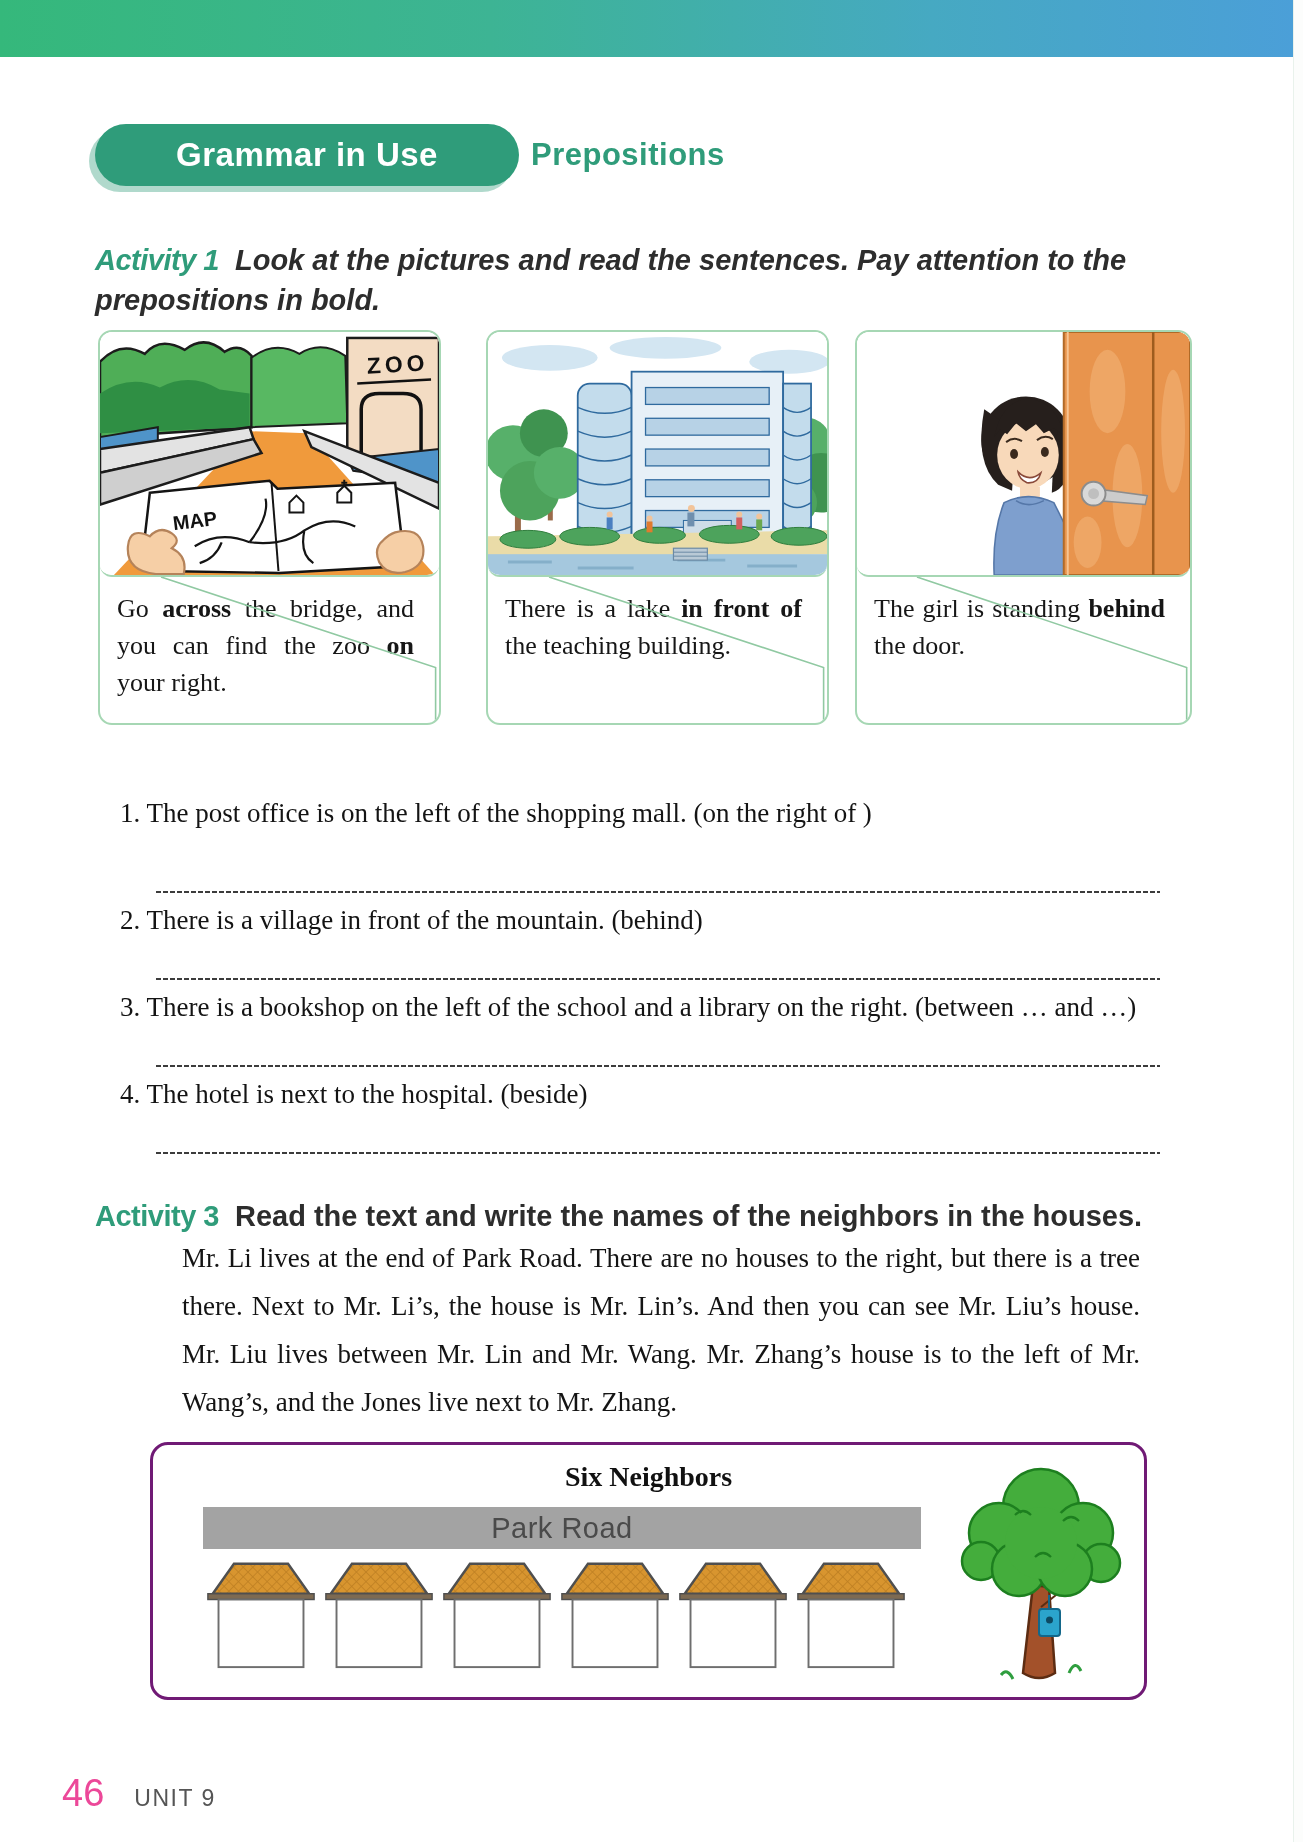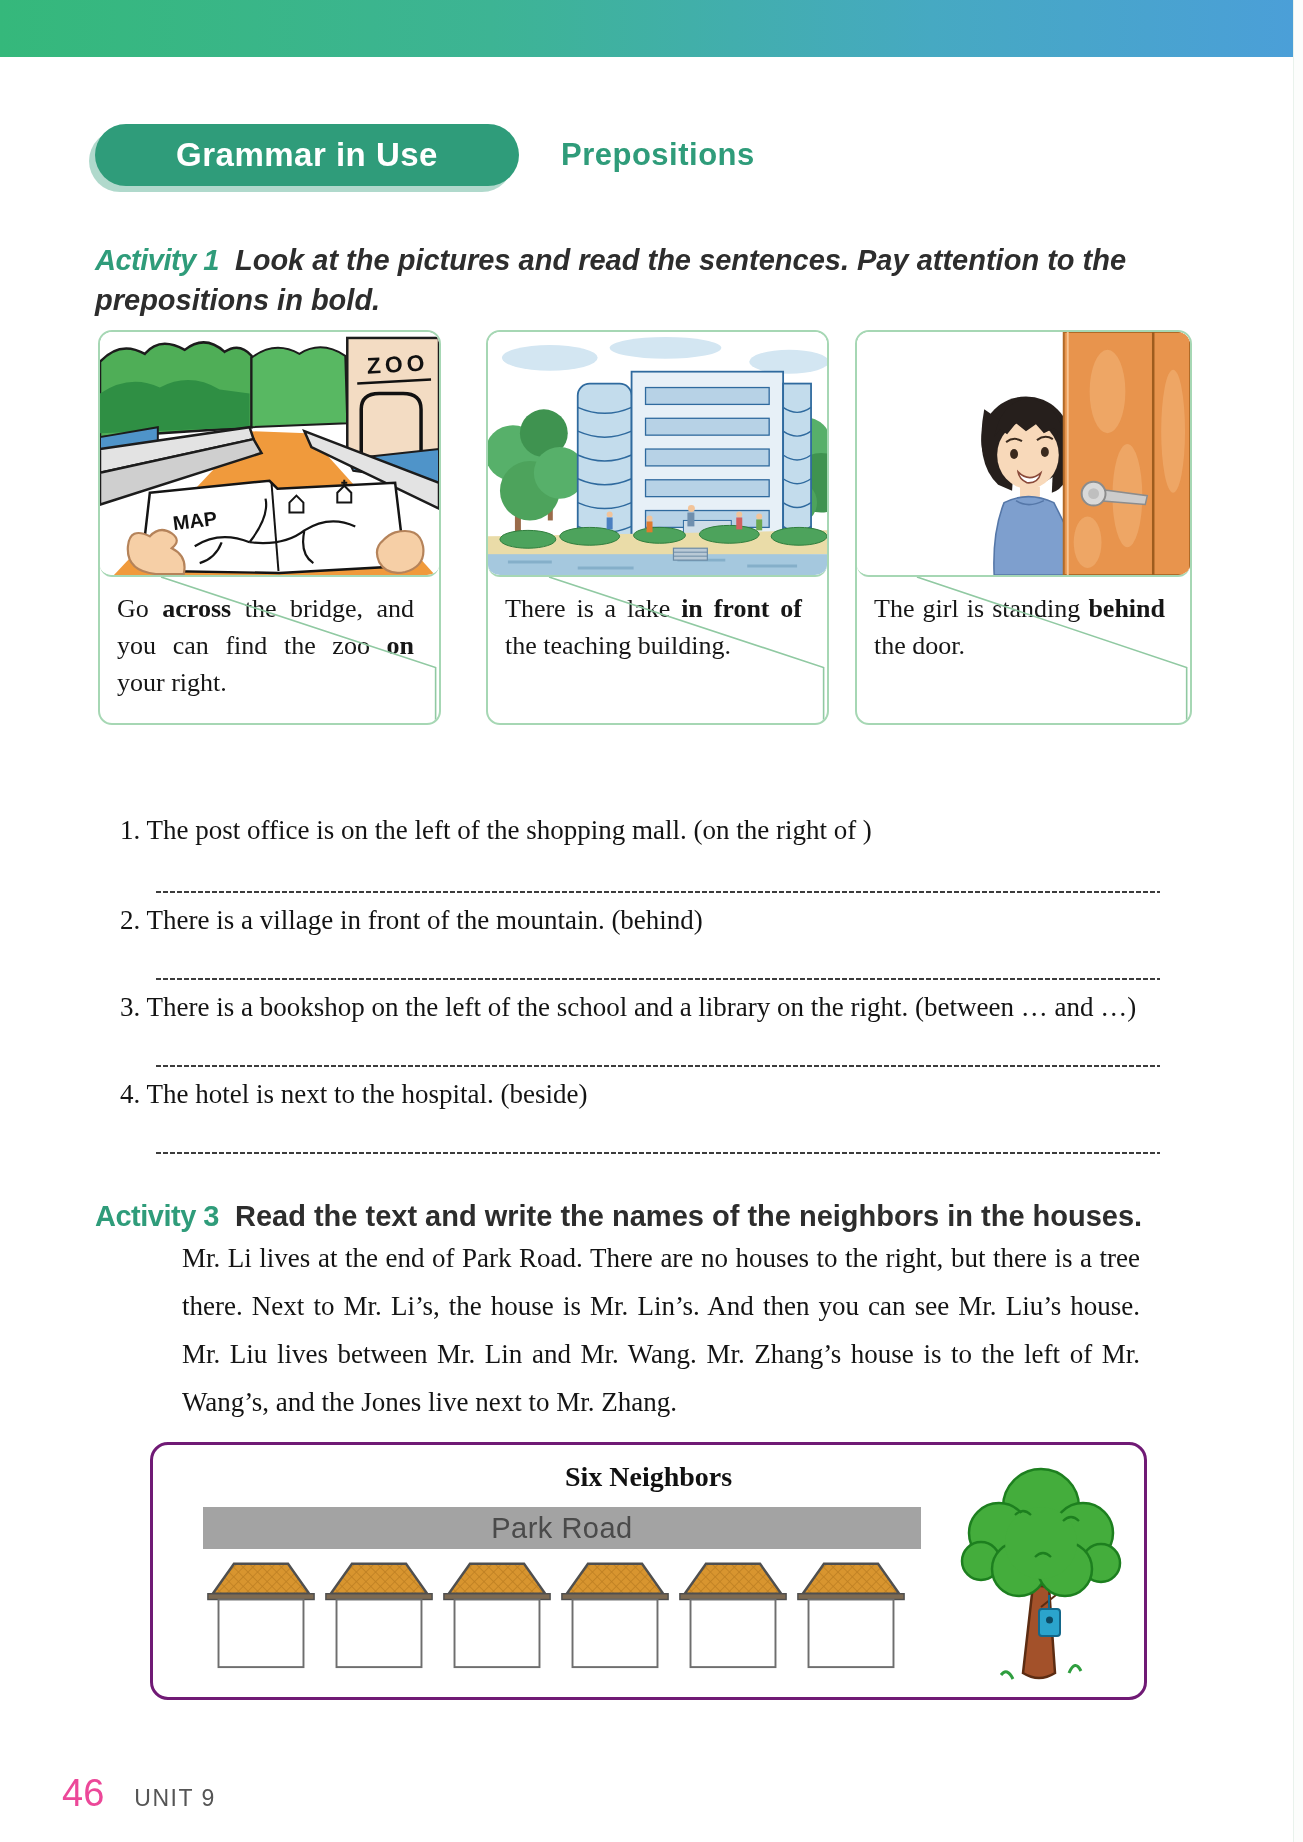--- a/index.html
+++ b/index.html
@@ -8,21 +8,21 @@
   .topbar{position:absolute;left:0;top:0;width:1294px;height:57px;
           background:linear-gradient(90deg,#35b87b 0%,#3db494 38%,#46a9c2 72%,#4b9fd8 100%);}
   .page-edge{position:absolute;right:0;top:0;width:9px;height:100%;background:#fcfdfc;border-left:1px solid #e9f2ec;}
 
   
   .badge-row{position:absolute;left:95px;top:124px;display:flex;align-items:center;}
   .badge{width:424px;height:62px;background:#2f9c7a;border-radius:32px;
          box-shadow:-6px 6px 0 rgba(47,156,122,.38);
          display:flex;align-items:center;justify-content:center;text-align:right;}
   .badge span{color:#ffffff;font-size:33px;font-weight:bold;letter-spacing:.5px;}
-  .topic{margin-left:42px;color:#2f9c7a;font-size:31px;font-weight:bold;letter-spacing:.5px;}
+  .topic{margin-left:12px;color:#2f9c7a;font-size:31px;font-weight:bold;letter-spacing:.5px;}
 
   
   .act-head{position:absolute;left:95px;font-size:29px;font-weight:bold;color:#2d2d2d;line-height:40px;}
   .act-label{color:#2f9c7a;margin-right:16px;letter-spacing:-.5px;}
   #act1-head{top:240px;width:1135px;font-style:italic;}
   #act2-head{top:758px;width:1190px;}
   #act3-head{top:1196px;width:1195px;}
 
   
   .cards{position:absolute;left:98px;top:330px;display:flex;}
@@ -35,21 +35,21 @@
   .cap{position:relative;height:146px;padding:13px 25px 0 17px;box-sizing:border-box;
        font-family:"Liberation Serif",serif;font-size:26px;line-height:37px;color:#161616;text-align:justify;}
   .cap b{font-weight:bold;}
   .cap-diag{position:absolute;left:0;top:0;width:100%;height:100%;pointer-events:none;}
 
   
   .item{position:absolute;left:120px;width:1100px;font-family:"Liberation Serif",serif;
         font-size:27px;color:#141414;white-space:nowrap;}
   .blank{position:absolute;left:156px;width:1004px;height:2px;
          background:repeating-linear-gradient(90deg,#3c3c3c 0 5px,rgba(0,0,0,0) 5px 7px);}
-  #item1{top:815px;font-family:Liberation Serif, serif;} #blank1{top:891px;}
+  #item1{top:798px;font-family:Liberation Serif, serif;} #blank1{top:891px;}
   #item2{top:905px;} #blank2{top:978px;}
   #item3{top:992px;} #blank3{top:1065px;}
   #item4{top:1079px;}#blank4{top:1152px;}
 
   
   .para{position:absolute;left:182px;top:1234px;width:958px;font-family:"Liberation Serif",serif;
         font-size:27px;line-height:48px;color:#141414;text-align:justify;}
   .sixbox{position:absolute;left:150px;top:1442px;width:997px;height:258px;box-sizing:border-box;
           border:3px solid #701a75;border-radius:18px;background:#fff;}
   .sixtitle{position:absolute;left:0;top:16px;width:100%;text-align:center;

